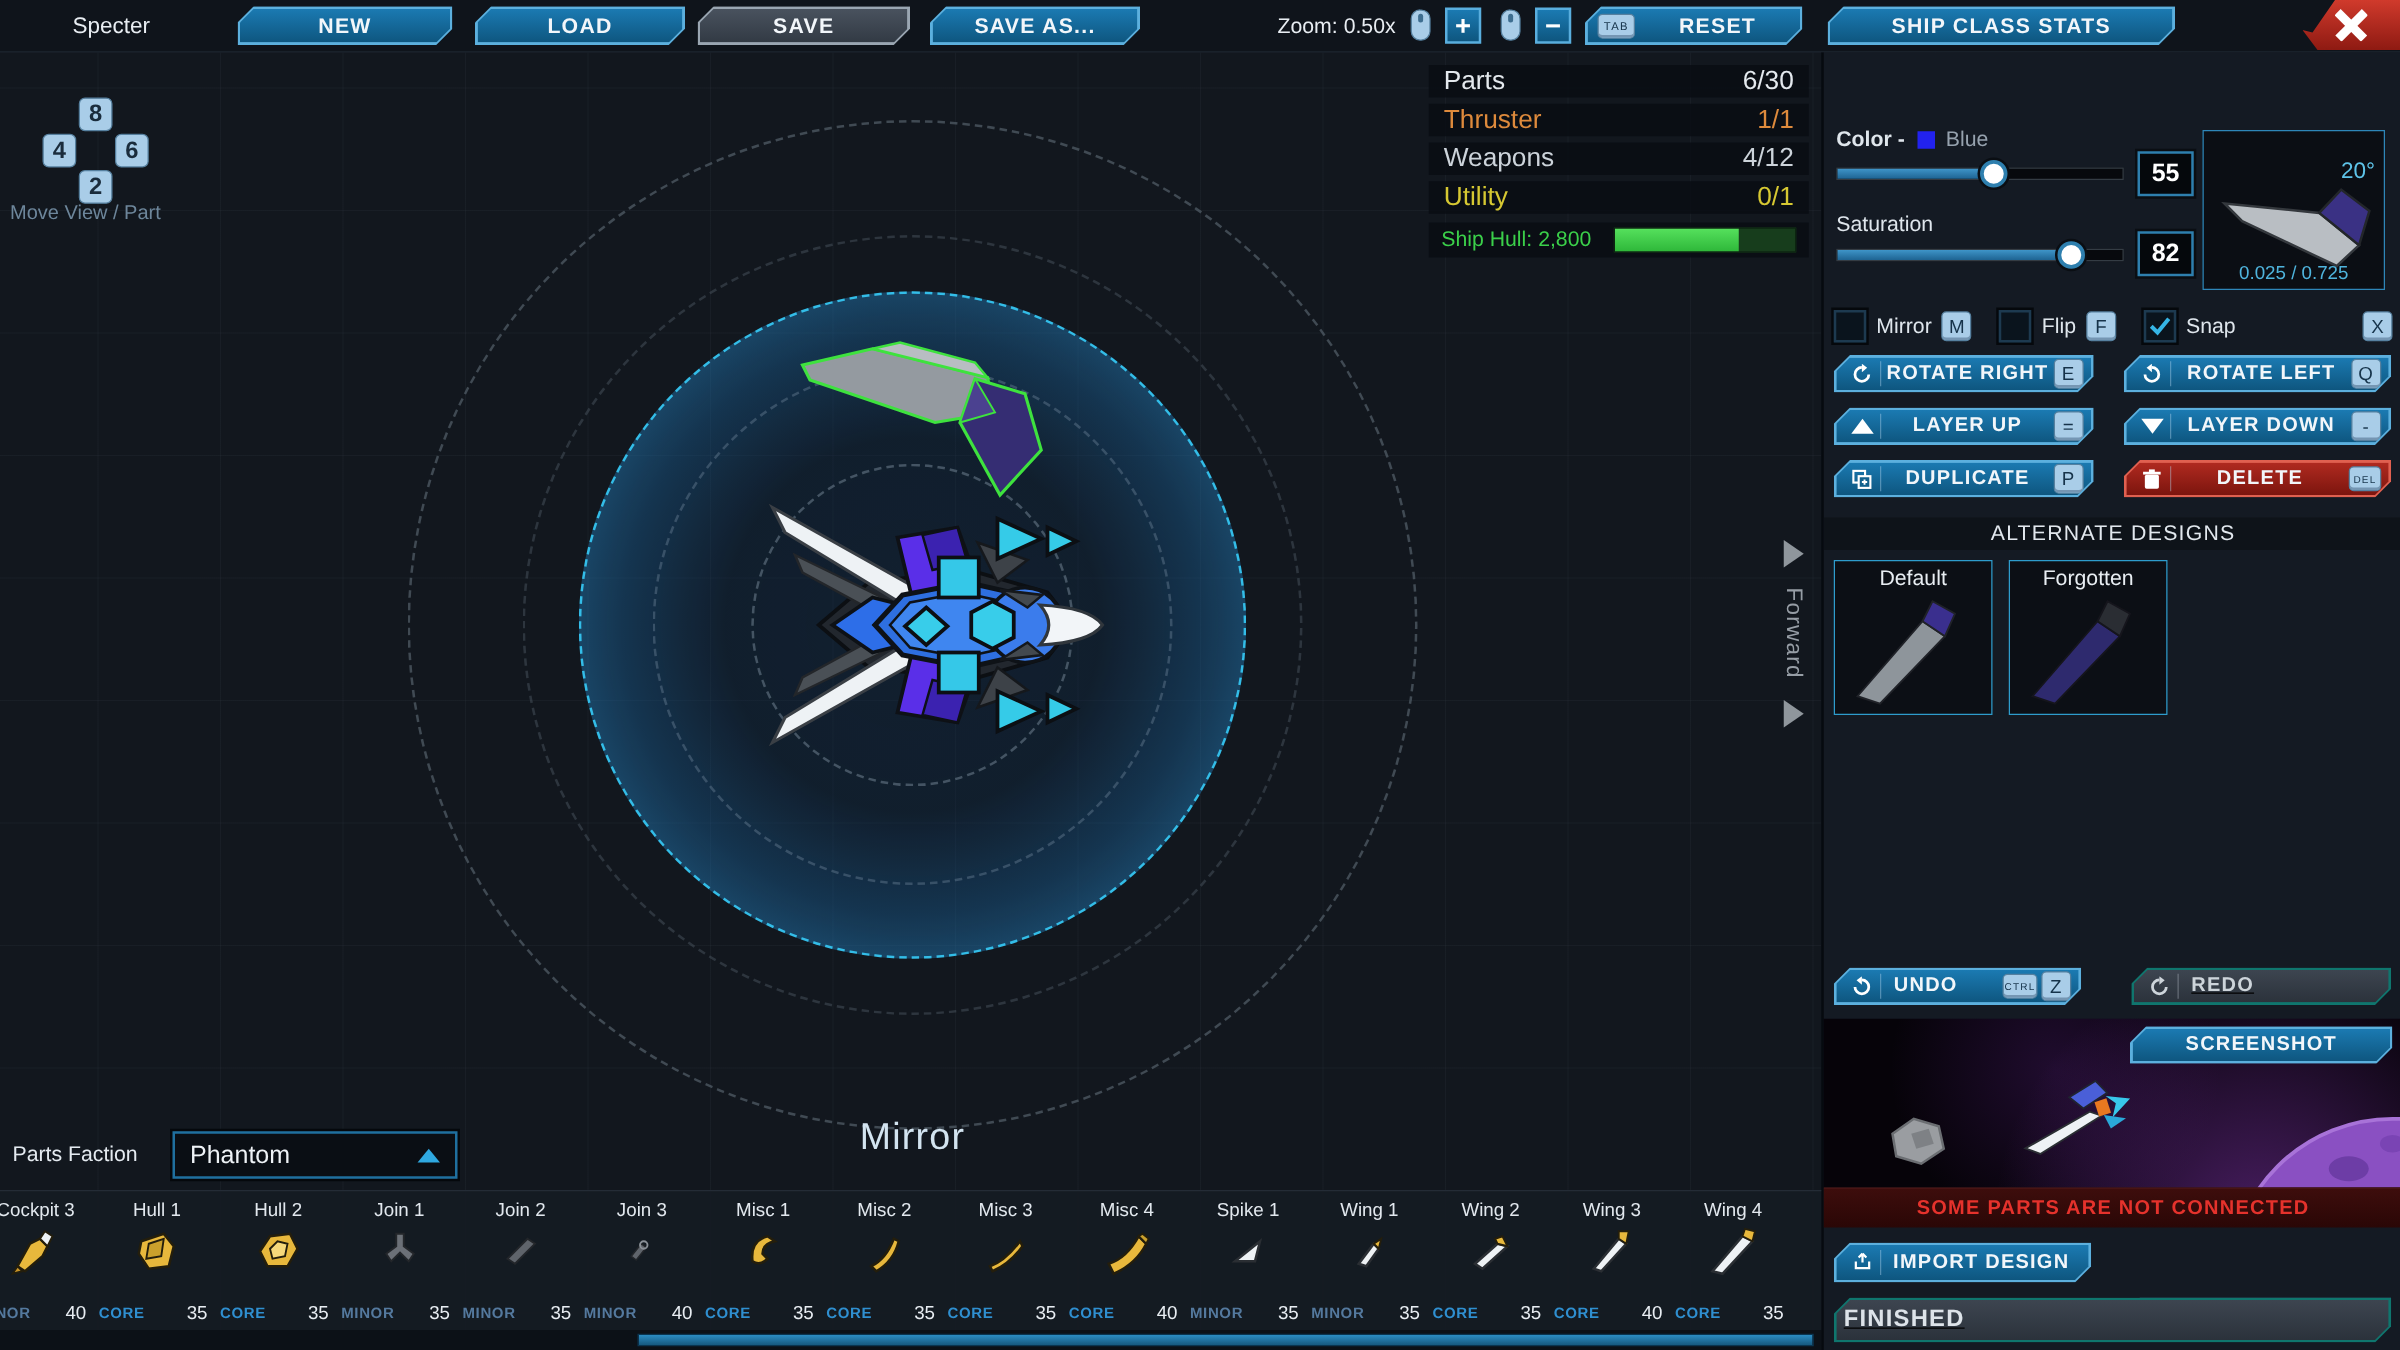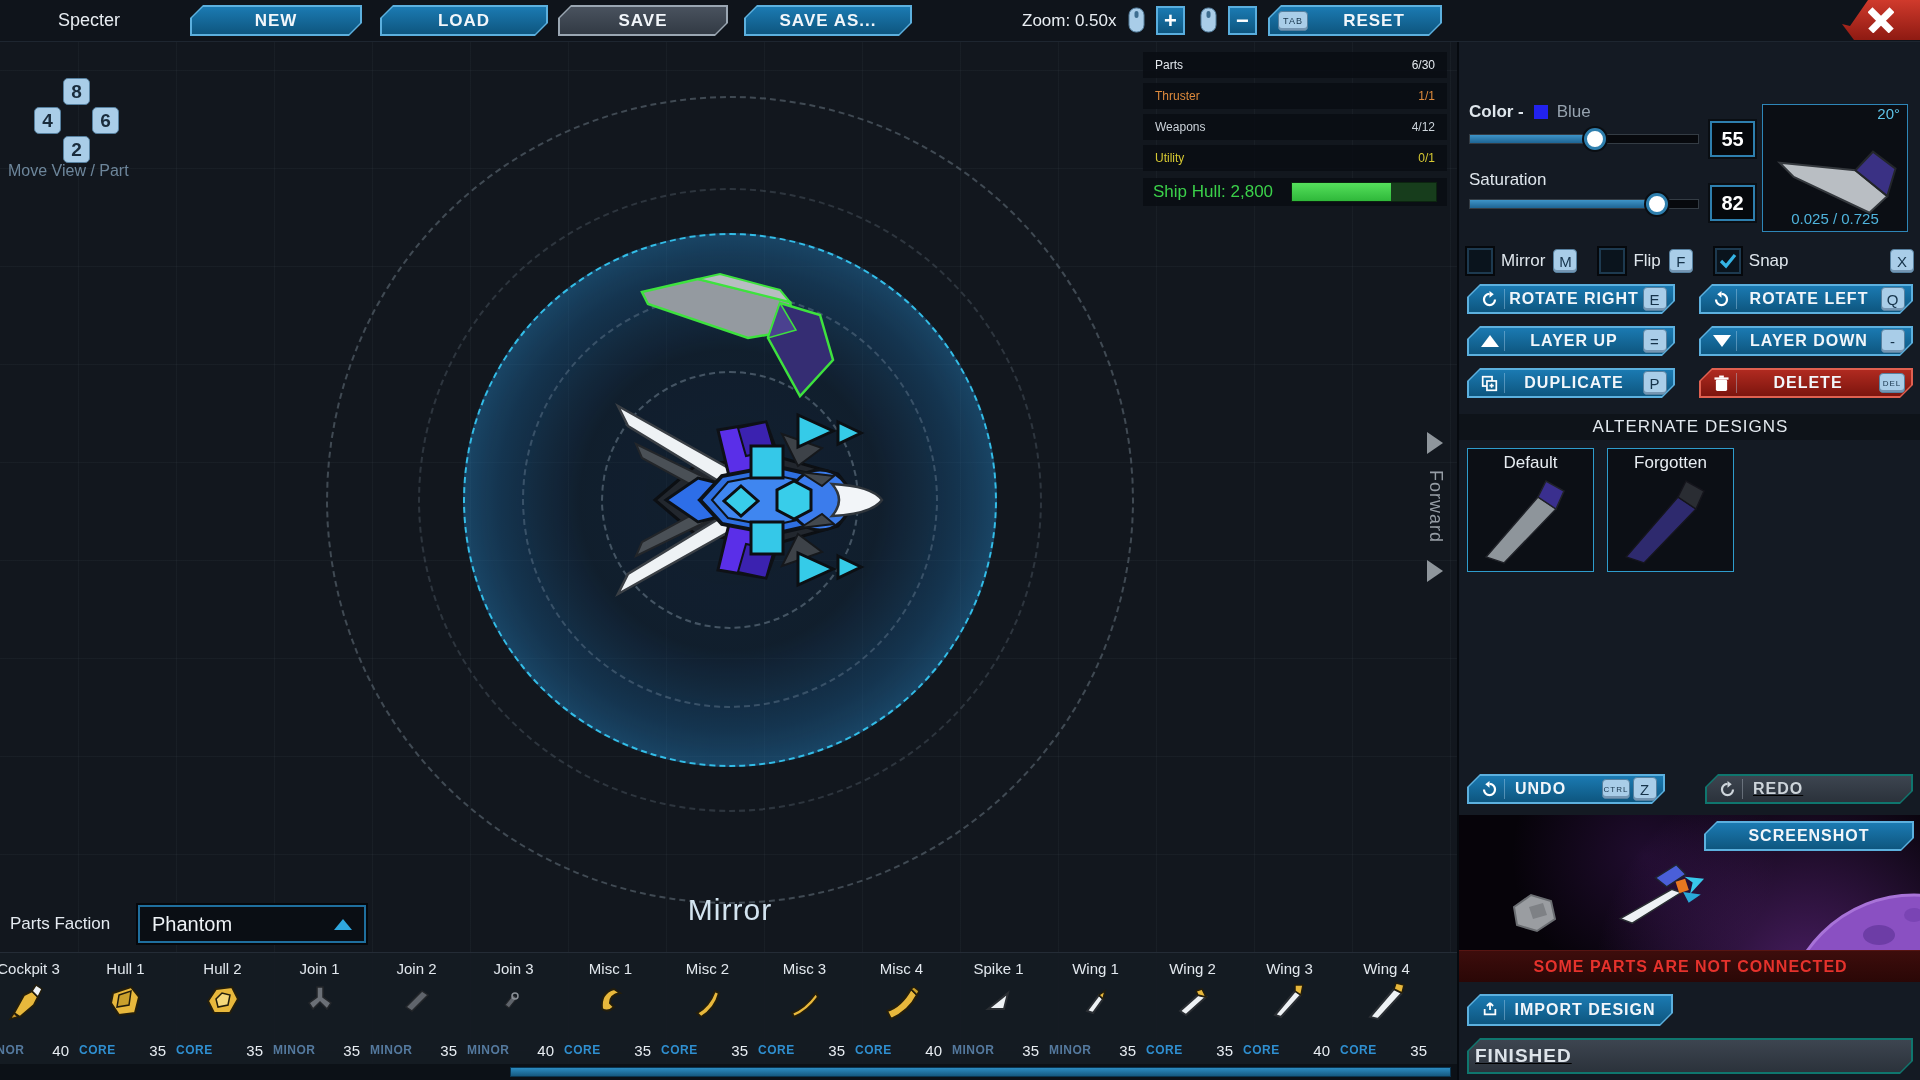--- a/index.html
+++ b/index.html
@@ -52,21 +52,21 @@
     display:flex; align-items:center; justify-content:center; cursor:pointer; }
 
   
   .mv-key { position:absolute; width:27px; height:27px; background:#a9cde8; color:#1a2c3c;
     border:1px solid #56809f; border-radius:5px; font-weight:bold; font-size:19px;
     display:flex; align-items:center; justify-content:center; }
   #move-label { position:absolute; left:8px; top:162px; color:#6d869b; font-size:16px; }
 
   
   .stat-row { position:absolute; left:1143px; width:304px; height:26px; background:rgba(8,12,18,.78);
-    display:flex; align-items:center; justify-content:space-between; padding:0 12px; font-size:12px; }
+    display:flex; align-items:center; justify-content:space-between; padding:0 12px; font-size:21px; }
   #hull-row { position:absolute; left:1143px; top:178px; width:304px; height:28px;
     background:rgba(8,12,18,.78); display:flex; align-items:center; padding:0 10px; }
   #hull-bar { width:146px; height:20px; background:#173d1c; border:1px solid #0c2410; margin-left:auto; }
   #hull-fill { height:100%; background:linear-gradient(#55e05c,#2fb83a); }
 
   
   .circ { position:absolute; border-radius:50%; }
   #forward { position:absolute; left:1418px; top:432px; width:34px; height:150px; display:flex;
     flex-direction:column; align-items:center; justify-content:space-between; }
   #forward-label { writing-mode:vertical-rl; color:#969da5; font-size:18px; letter-spacing:1px; }
@@ -89,21 +89,21 @@
   .slider { position:absolute; left:10px; width:230px; height:10px; background:#07090d;
     border:1px solid #343c44; }
   .slider-fill { height:100%; background:linear-gradient(#3e94c8,#1e6493); }
   .slider-knob { position:absolute; top:-7px; width:22px; height:22px; border-radius:50%;
     background:#fff; border:3px solid #2e7fae; box-shadow:0 0 0 2px #0a0e13; }
   .valbox { position:absolute; width:45px; height:36px; background:#05080c; border:2px solid #2e7fae;
     box-shadow:0 0 0 2px #0a0e13; color:#fff; font-size:20px; font-weight:bold;
     display:flex; align-items:center; justify-content:center; }
   #preview-box { position:absolute; left:303px; top:62px; width:146px; height:128px; background:#0b0e14;
     border:1px solid #2e86b8; }
-  #preview-angle { position:absolute; right:7px; top:0; color:#5ec3e8; font-size:15px; }
+  #preview-angle { position:absolute; right:7px; top:21px; color:#5ec3e8; font-size:18px; }
   #preview-offset { position:absolute; bottom:4px; width:100%; text-align:center; color:#4fb4dd; font-size:15px; }
 
   .chkbox { width:26px; height:26px; background:#0a141d; border:2px solid #1d3a50;
     box-shadow:0 0 0 2px #05080c; display:flex; align-items:center; justify-content:center; cursor:pointer; }
 
   .panel-btn { position:absolute; height:30px; }
   .panel-btn .gbtn-in { justify-content:flex-start; padding:0 6px; gap:0; font-size:16px; }
   .pb-ico { width:30px; display:flex; align-items:center; justify-content:center;
     border-right:1px solid rgba(180,215,240,.4); margin-right:0; height:20px; }
   .pb-label { flex:1; text-align:center; }
@@ -175,20 +175,23 @@
       </svg>
     <div class="sq-btn" style="left:1228px;">
       <div class="sq-in">−</div>
       </div>
     <div class="gbtn b-blue tb-btn" style="left:1268px;width:174px;">
       <div class="gbtn-in" style="justify-content:flex-start;padding:0 8px;">
         <span class="keycap k-sm">TAB</span>
         <span style="flex:1;text-align:center;">RESET</span>
         </div>
       </div>
+    <div class="gbtn b-blue tb-btn" style="left:1462px;width:278px;">
+      <div class="gbtn-in">SHIP CLASS STATS</div>
+      </div>
     <div id="close-btn">
       <svg width="26" height="26" viewBox="0 0 26 26">
         <g fill="#fff">
             <rect x="-2" y="10" width="30" height="7" transform="rotate(45 13 13)"></rect>
         <rect x="-2" y="10" width="30" height="7" transform="rotate(-45 13 13)"></rect>
           </g>
         </svg>
     </div>
   </div>
 

